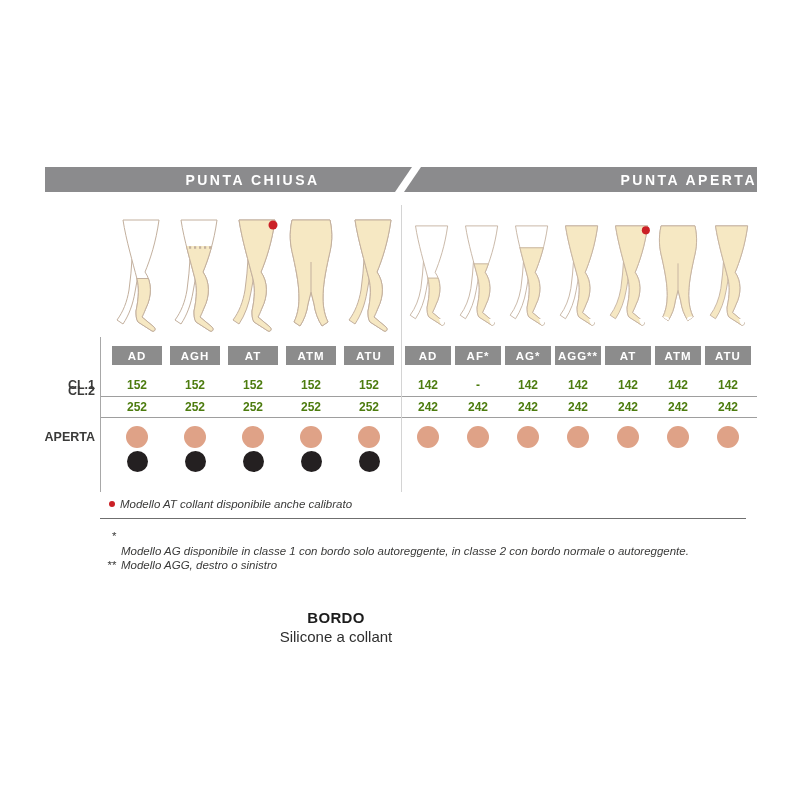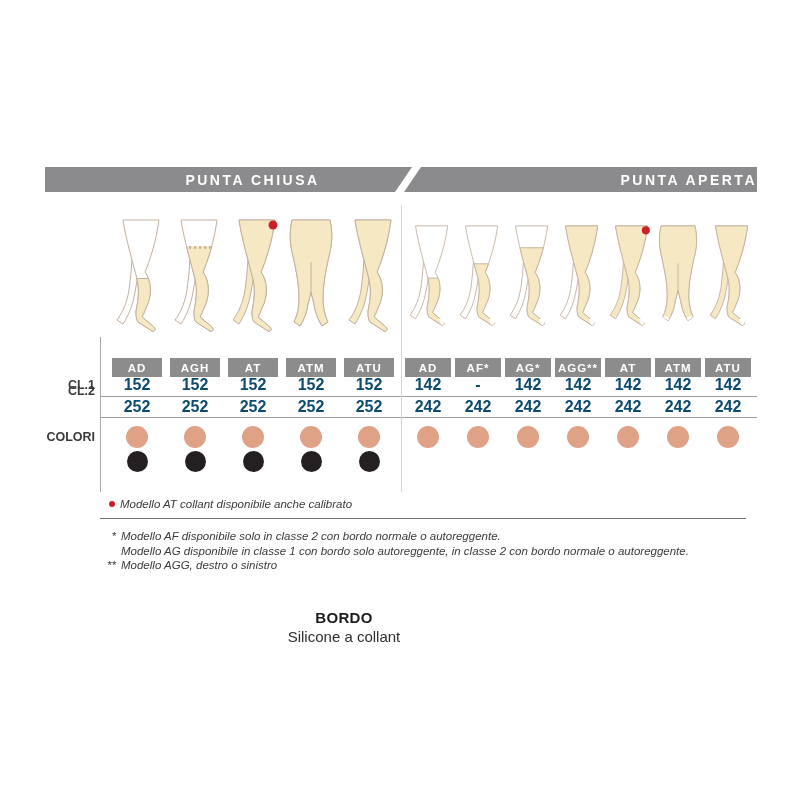--- a/index.html
+++ b/index.html
@@ -15,31 +15,31 @@
 
   .grp{position:absolute;display:flex;top:0;height:100%;}
   .g-left{left:108px;width:290px;}
   .g-right{left:403px;width:350px;}
   .g-left .cell{width:58px;}
   .g-right .cell{width:50px;}
   .cell{display:flex;align-items:center;justify-content:center;box-sizing:border-box;height:100%;}
 
   .row{position:absolute;left:0;width:800px;}
   #legs-row{top:216px;height:118px;}
-  #codes-row{top:358px;height:19px;}
+  #codes-row{top:346px;height:19px;}
   #cl1-row{top:375px;height:20px;}
   #cl2-row{top:397px;height:20px;}
   #beige-row{top:426px;height:22px;}
   #black-row{top:451px;height:21px;}
 
   .code-box{background:#8c8c8c;color:#fff;font-weight:bold;font-size:11.5px;
         letter-spacing:1px;height:19px;display:flex;align-items:center;justify-content:center;}
   .g-left .code-box{width:50px;}
   .g-right .code-box{width:46px;}
-  .num{font-weight:bold;font-size:16px;color:#0c4a6e;}
+  .num{font-weight:bold;font-size:12px;color:#4d7c0f;}
   .dot{border-radius:50%;}
   .dot.beige{width:22px;height:22px;}
   .dot.black{width:21px;height:21px;}
 
   .hline,.vline{position:absolute;}
   #rule-1{left:100px;top:396px;width:657px;height:1px;background:#9e9e9e;}
   #rule-2{left:100px;top:417px;width:657px;height:1px;background:#9e9e9e;}
   #rule-note{left:100px;top:518px;width:646px;height:1px;background:#6f6f6f;}
   #vline-labels{left:100px;top:337px;width:1px;height:155px;background:#a8a8a8;}
   #vline-divider{left:401px;top:205px;width:1px;height:287px;background:#d4d4d4;}
@@ -50,21 +50,21 @@
 
   .at-note{position:absolute;left:109px;top:496px;height:16px;display:flex;
         align-items:center;font-style:italic;font-size:11.5px;color:#3a3a39;justify-content:space-between;}
   .red-bullet{width:6px;height:6px;border-radius:50%;margin-right:5px;flex:none;}
 
   .footnotes{position:absolute;left:98px;top:529px;font-style:italic;
         font-size:11.5px;line-height:14.5px;color:#3a3a39;}
   .fn-row{display:flex;}
   .fn-marker{width:18px;text-align:right;padding-right:5px;flex:none;}
 
-  .footer{position:absolute;left:8px;top:609px;width:672px;text-align:center;color:#1c1c1c;}
+  .footer{position:absolute;left:0;top:609px;width:672px;text-align:center;color:#1c1c1c;}
   .footer-title{font-weight:bold;font-size:15px;letter-spacing:.3px;}
   .footer-sub{font-size:15px;margin-top:2px;color:#2e2e2e;}
 </style>
 </head>
 <body>
 
 <div class="page">
 
   <div class="band" id="band-closed" style="background: rgb(139, 139, 141);">
     <span>PUNTA CHIUSA</span>
@@ -339,21 +339,21 @@
           <div class="code-box">ATM</div>
         </div>
         <div class="cell">
           <div class="code-box">ATU</div>
         </div>
       </div>
   </div>
 
   <div class="row-label" id="label-cl1">CL.1</div>
   <div class="row-label" id="label-cl2">CL.2</div>
-  <div class="row-label" id="label-colori">COLORI</div>
+  <div class="row-label" id="label-colori">APERTA</div>
 
   <div class="row" id="cl1-row">
     <div class="grp g-left" id="cl1-0">
         <div class="cell num">152</div>
         <div class="cell num">152</div>
         <div class="cell num">152</div>
         <div class="cell num">152</div>
         <div class="cell num">152</div>
       </div>
     <div class="grp g-right" id="cl1-1">
@@ -462,21 +462,20 @@
 
   <div class="at-note">
     <span class="red-bullet" style="background: rgb(203, 32, 38);"></span>
     <span>Modello AT collant disponibile anche calibrato</span>
   </div>
   <div class="hline" id="rule-note"></div>
 
   <div class="footnotes">
     <div class="fn-row">
       <span class="fn-marker">*</span>
-      <span>Modello AF disponibile solo in classe 2 con bordo normale o autoreggente.</span>
     </div>
     <div class="fn-row">
       <span class="fn-marker"></span>
       <span>Modello AG disponibile in classe 1 con bordo solo autoreggente, in classe 2 con bordo normale o autoreggente.</span>
     </div>
     <div class="fn-row">
       <span class="fn-marker">**</span>
       <span>Modello AGG, destro o sinistro</span>
     </div>
   </div>

